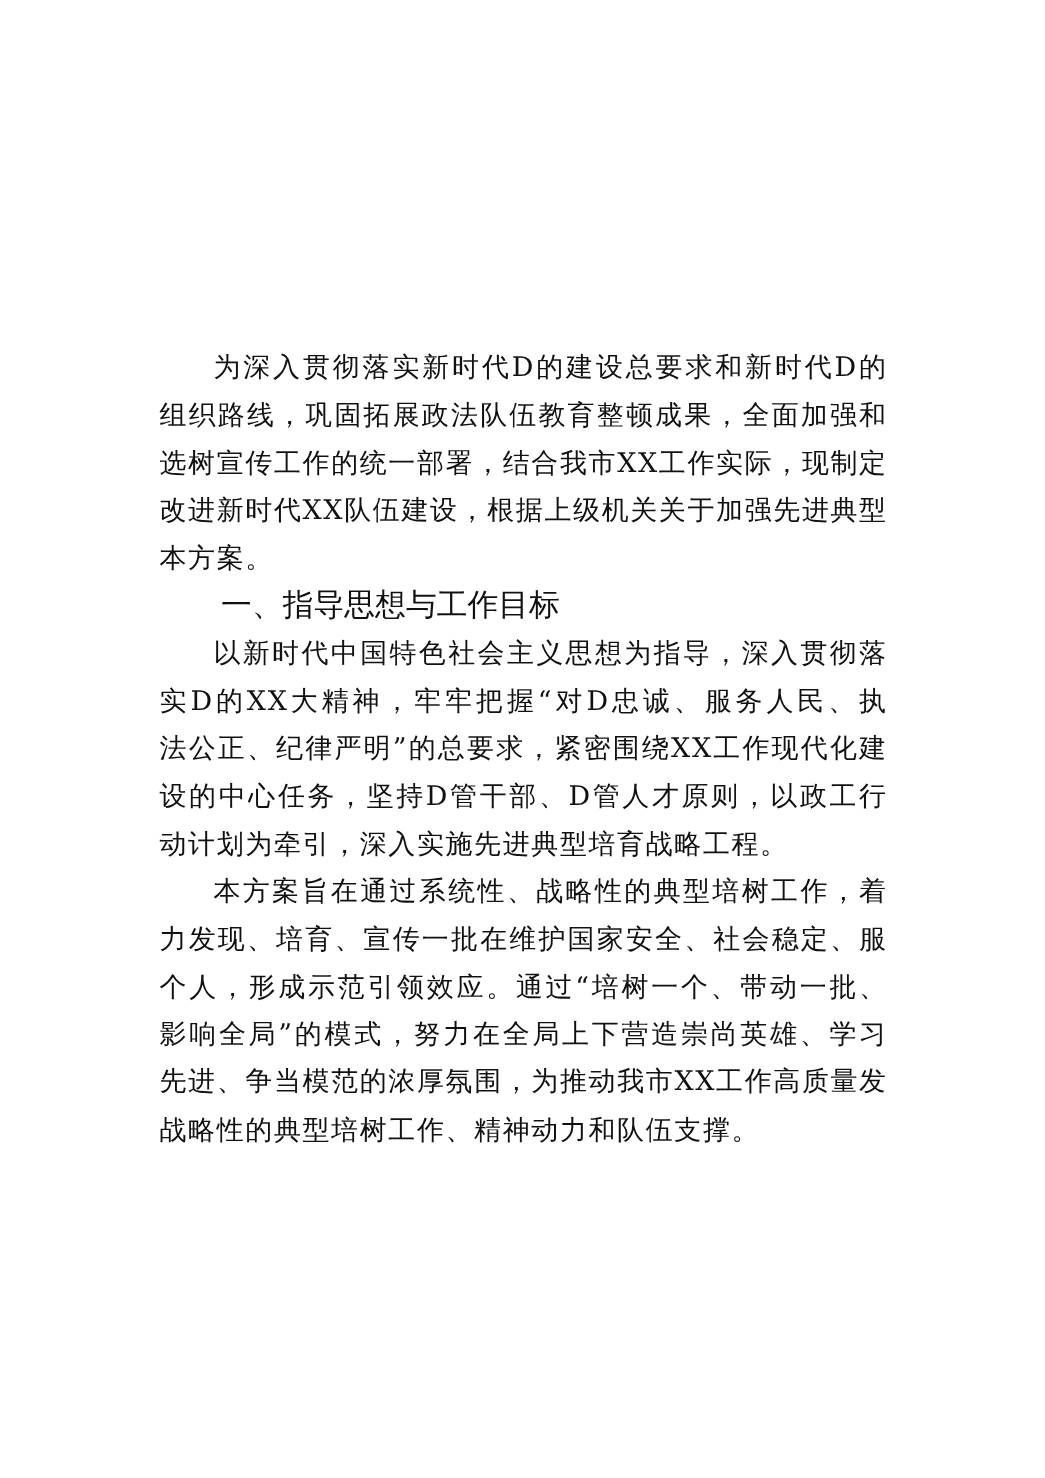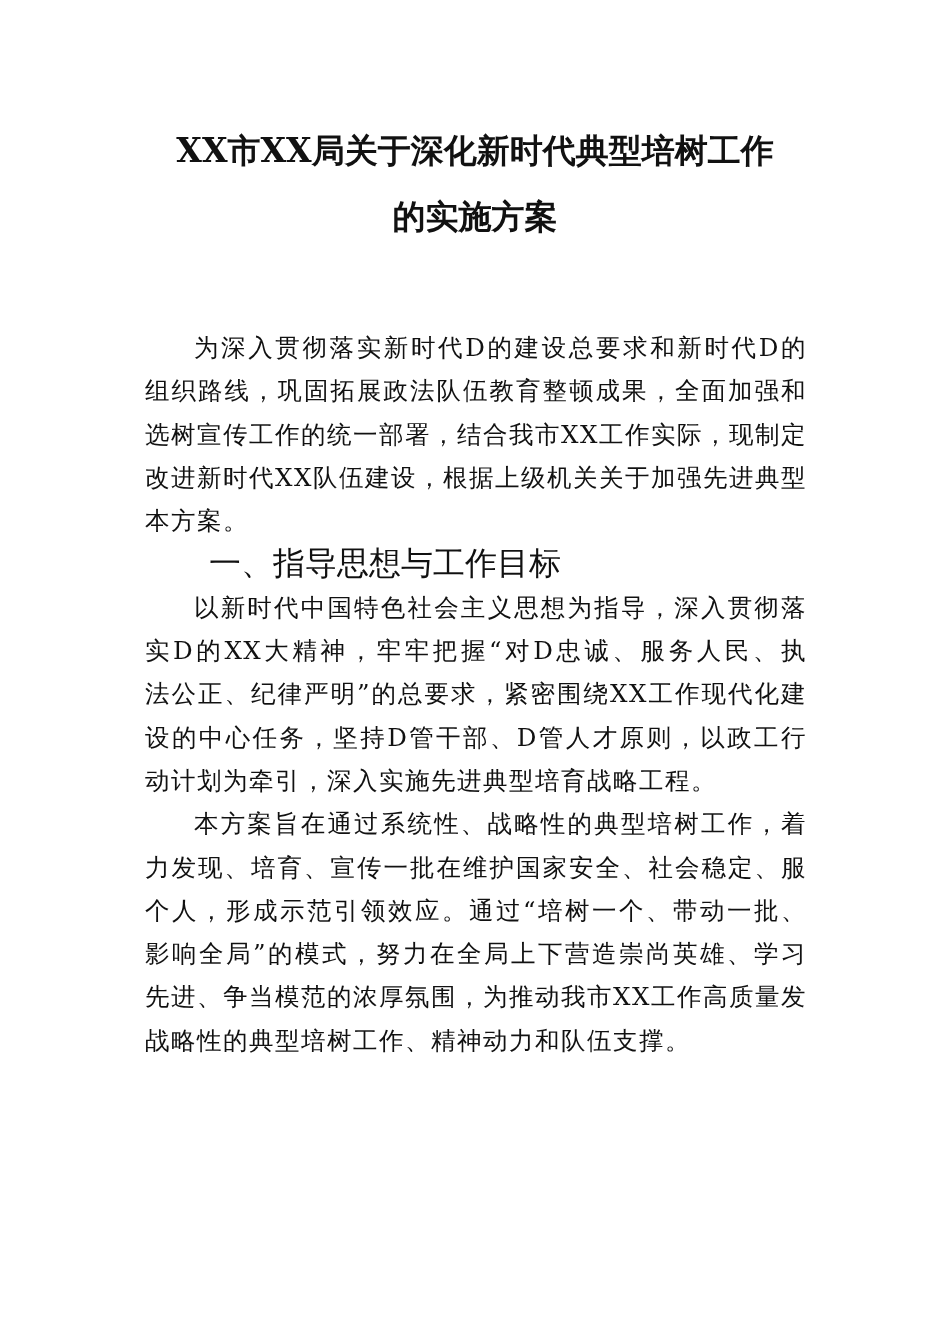--- a/index.html
+++ b/index.html
@@ -32,57 +32,53 @@
       line-height: 66px;
       top: 118px;
       margin: 0;
       letter-spacing: 0px;
     }
     .doc-title span { display: block; white-space: nowrap; }
     .body-text {
       position: absolute;
       left: 145px;
       width: 662px;
-      top: 326px;
+      top: 312px;
       font-family: "DejaVu Serif", "Liberation Serif", serif;
       font-size: 24.5px;
       line-height: 43.3px;
       letter-spacing: 1.5px;
     }
     .para {
       margin: 0;
       text-indent: 2em;
       text-align: justify;
       text-align-last: left;
       word-break: break-all;
     }
     .heading {
       margin: 0;
       text-indent: 2em;
       font-family: "DejaVu Sans", "Liberation Sans", sans-serif;
       font-weight: normal;
-      font-size: 32px;
+      font-size: 28px;
       letter-spacing: 0px;
     }
     .line {
       display: block;
       white-space: nowrap;
       text-align: justify;
       text-align-last: justify;
     }
     .line.last { text-align-last: left; }
   </style>
 </head>
 <body>
 
 <div class="page">
-  <h1 class="doc-title">
-    <span>XX市XX局关于深化新时代典型培树工作</span>
-    <span>的实施方案</span>
-  </h1>
 
   <div class="body-text">
 
     <p class="para">
       <span class="line">为深入贯彻落实新时代D的建设总要求和新时代D的</span>
       <span class="line" style="text-indent:0">组织路线，巩固拓展政法队伍教育整顿成果，全面加强和</span>
       <span class="line" style="text-indent:0">选树宣传工作的统一部署，结合我市XX工作实际，现制定</span>
       <span class="line" style="text-indent:0">改进新时代XX队伍建设，根据上级机关关于加强先进典型</span>
       <span class="line last" style="text-indent:0">本方案。</span>
     </p>

